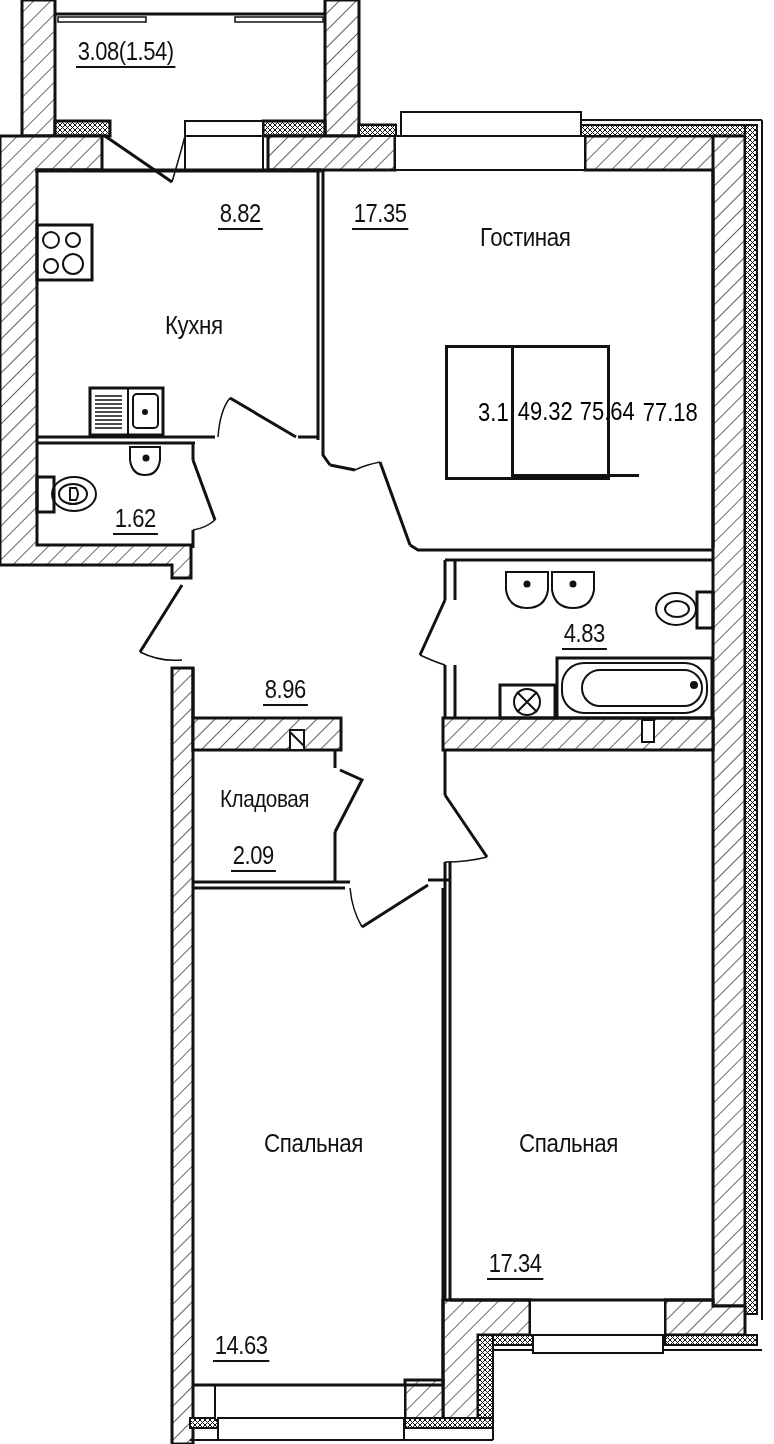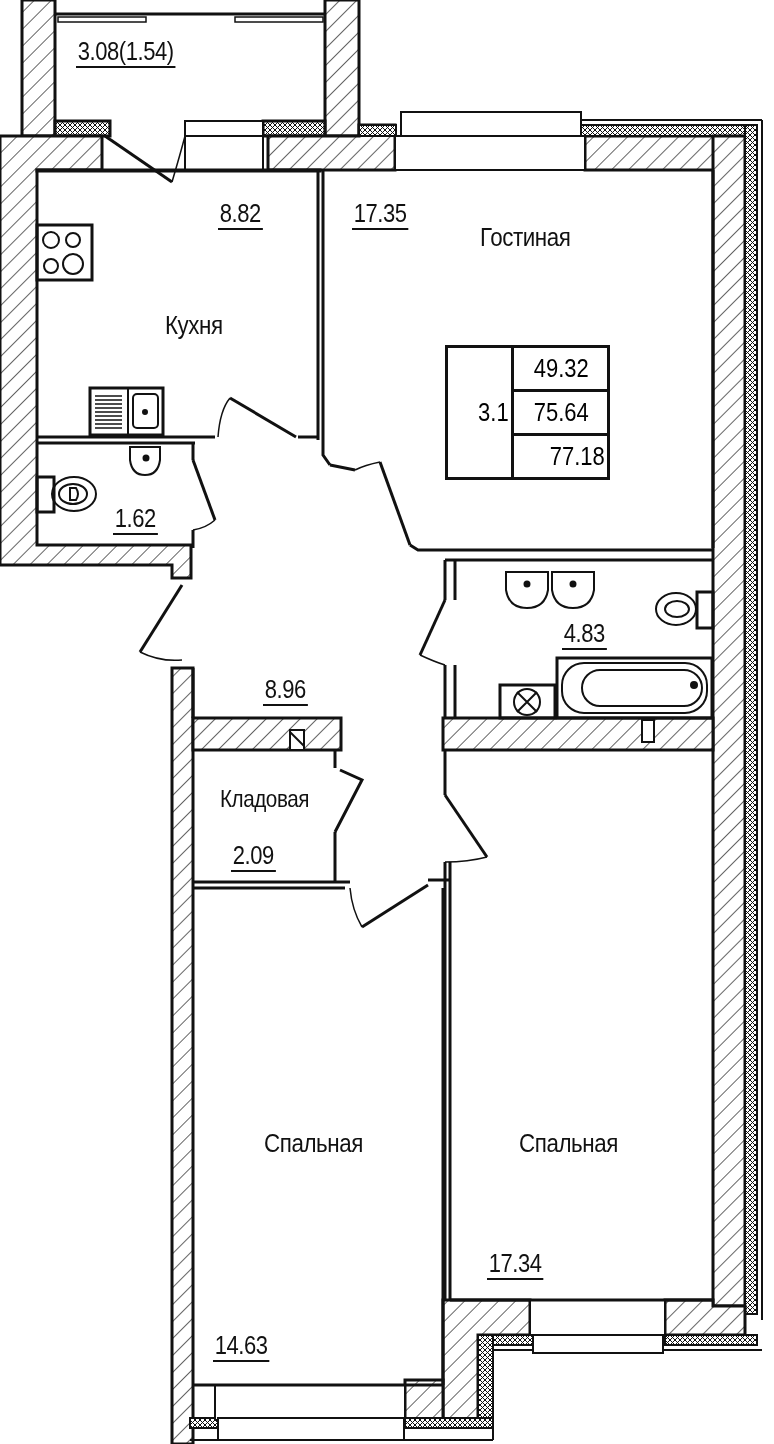--- a/index.html
+++ b/index.html
@@ -6,23 +6,23 @@
   body { width: 774px; height: 1444px; overflow: hidden; position: relative;
          font-family: "Liberation Sans", "DejaVu Sans", sans-serif; }
   svg { position: absolute; left: 0; top: 0; }
   .lbl { position: absolute; color: #111; font-family: "Liberation Sans", sans-serif;
          font-stretch: condensed; white-space: nowrap; letter-spacing: -0.5px; }
   .area { font-size: 25px; border-bottom: 2px solid #111; line-height: 26px; padding: 0 2px 2px 2px; transform: scaleX(0.88); transform-origin: left top; }
   .name { font-size: 26px; transform: scaleX(0.86); transform-origin: left top; }
   .legend { position: absolute; left: 445px; top: 345px; width: 165px; height: 135px;
             border: 3px solid #111; box-sizing: border-box; display: flex; }
   .legend .left { width: 74px; border-right: 3px solid #111; display: flex; align-items: center; justify-content: center; font-size: 25px; padding-left: 28px; }
-  .legend .right { flex: 1; display: flex; flex-direction: column; }
+  .legend .right { flex: 1; display: flex; }
   .legend .cell { flex: 1; display: flex; align-items: center; justify-content: center; font-size: 25px; border-bottom: 3px solid #111; }
-  .legend .cell:last-child { border-bottom: none; margin-left: 32px; }
+  .legend .cell:last-child { border-bottom: none; }
   .legend span { display: inline-block; transform: scaleX(0.88); }
 </style>
 </head>
 <body>
 
 <svg width="774" height="1444" viewBox="0 0 774 1444">
   <defs>
     <pattern id="hatch" patternUnits="userSpaceOnUse" width="12" height="12" patternTransform="rotate(45)">
       <rect width="12" height="12" fill="#fff"></rect>
       <line x1="0" y1="0" x2="0" y2="12" stroke="#111" stroke-width="1.3"></line>

